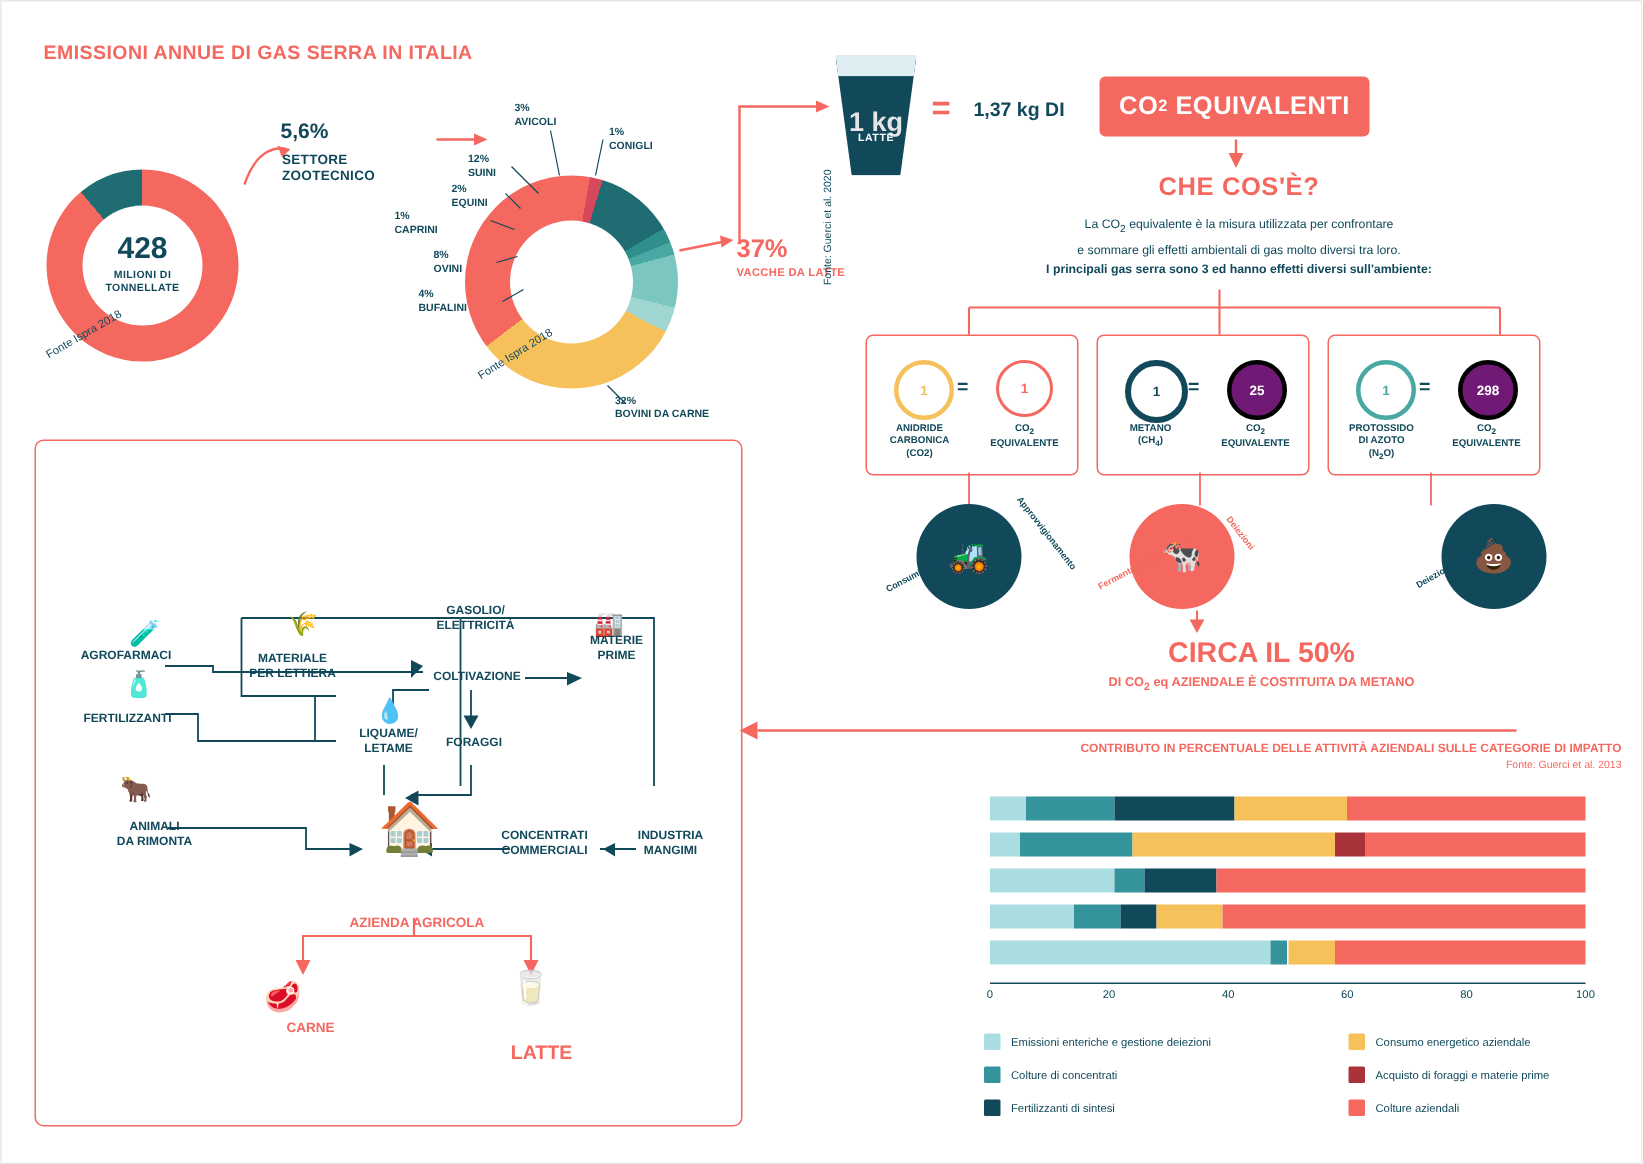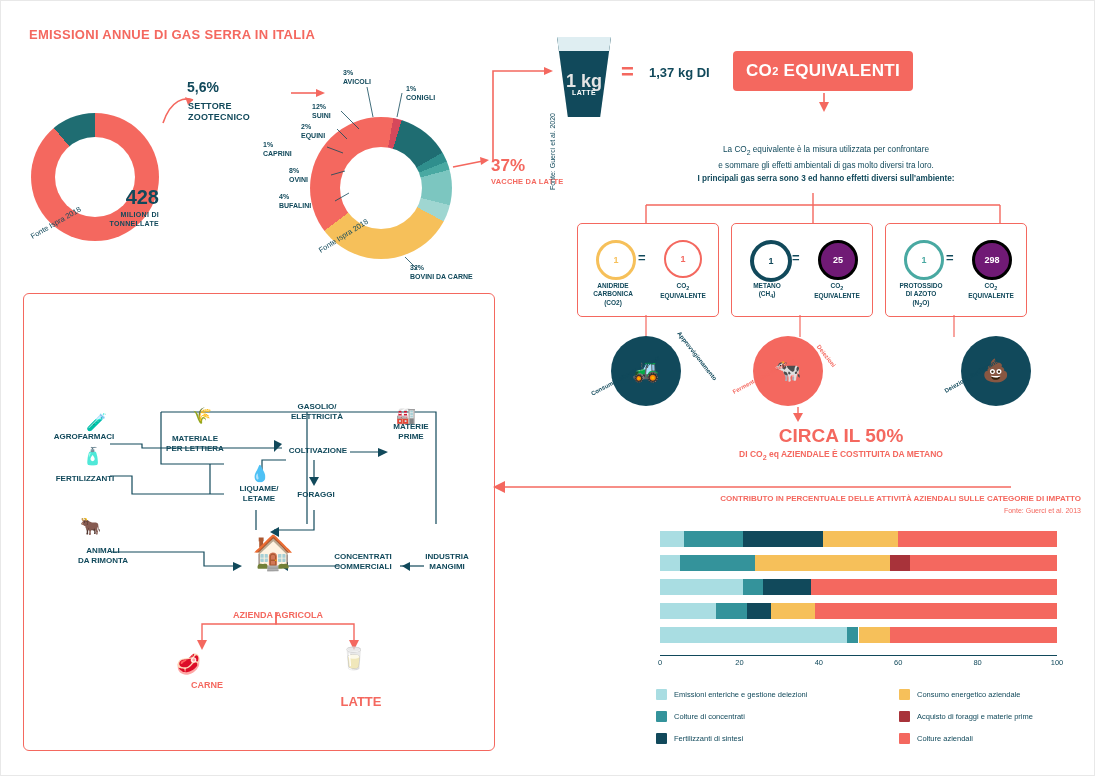--- a/index.html
+++ b/index.html
@@ -5,21 +5,21 @@
   html,body{margin:0;padding:0;}
   body{width:1095px;height:776px;background:#ffffff;font-family:"Liberation Sans",sans-serif;color:#11495b;overflow:hidden;position:relative;}
   .page{position:relative;width:1095px;height:776px;box-sizing:border-box;border:1px solid #e8e8e8;}
   .abs{position:absolute;}
   .title-main{left:28px;top:26px;font-size:13px;font-weight:bold;color:#f4685f;letter-spacing:.3px;}
 
   
   .donut1{left:30px;top:112px;width:128px;height:128px;border-radius:50%;
     background:conic-gradient(#f4685f 0deg 320deg,#1f6d72 320deg 360deg);}
   .donut1::after{content:"";position:absolute;left:24px;top:24px;width:80px;height:80px;border-radius:50%;background:#fff;}
-  .donut1 .lab{position:absolute;left:0;top:42px;width:128px;text-align:right;z-index:3;margin-top:31px;}
+  .donut1 .lab{position:absolute;left:0;top:42px;width:128px;text-align:center;z-index:3;}
   .donut1 .lab .big{font-size:20px;font-weight:bold;color:#11495b;}
   .donut1 .lab .small{font-size:7px;font-weight:bold;color:#11495b;letter-spacing:.3px;line-height:1.25;margin-top:2px;}
   .src1{left:28px;top:232px;font-size:7.5px;color:#11495b;transform:rotate(-30deg);transform-origin:left top;}
 
   .pct56{left:186px;top:78px;font-size:14px;font-weight:bold;color:#11495b;}
   .pct56sub{left:187px;top:100px;font-size:9px;font-weight:bold;color:#11495b;line-height:1.25;letter-spacing:.2px;}
 
   .donut2{left:309px;top:116px;width:142px;height:142px;border-radius:50%;
     background:conic-gradient(
       #f4685f 0deg 10deg,
@@ -210,20 +210,21 @@
   <div class="abs srcglass">Fonte: Guerci et al. 2020</div>
   <div class="abs eq1">=</div>
   <div class="abs kgdi">1,37 kg DI</div>
   <div class="abs co2box">CO<sub>2</sub>&nbsp;EQUIVALENTI</div>
 
   <svg class="abs" style="left:814px;top:92px;" width="18" height="20">
     <path d="M9,0 L9,12" stroke="#f4685f" stroke-width="1.6"></path>
     <path d="M9,19 L4,9 L14,9 Z" fill="#f4685f"></path>
   </svg>
 
+  <div class="abs chec">CHE COS'È?</div>
   <div class="abs cheBody">
     <span>La CO<sub>2</sub> equivalente è la misura utilizzata per confrontare</span><br>
     <span>e sommare gli effetti ambientali di gas molto diversi tra loro.</span><br>
     <b>I principali gas serra sono 3 ed hanno effetti diversi sull'ambiente:</b>
   </div>
 
   <svg class="abs" style="left:576px;top:192px;" width="470" height="34">
     <g stroke="#f4685f" stroke-width="1.4" fill="none">
       <path d="M236,0 L236,12 M69,12 L423,12 M69,12 L69,30 M236,12 L236,30 M423,12 L423,30"></path>
     </g>

